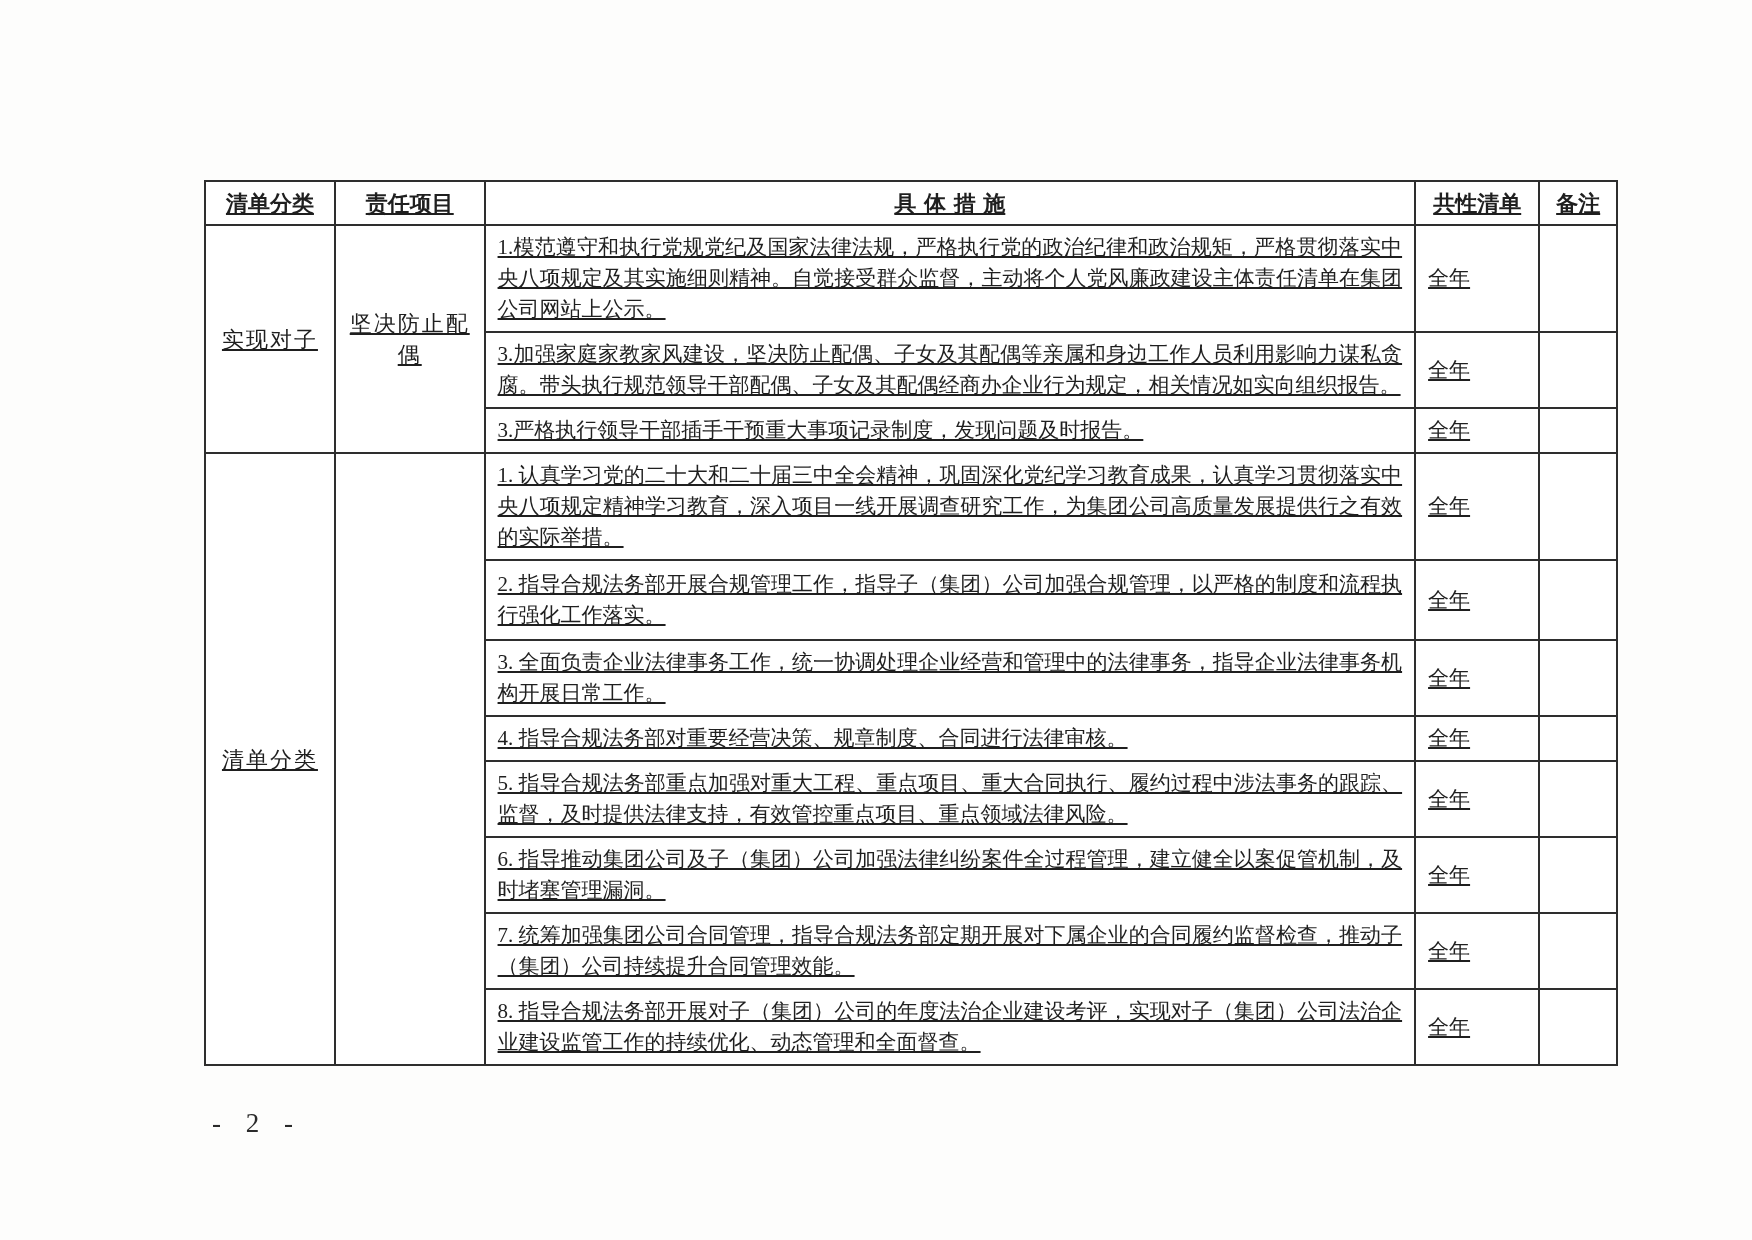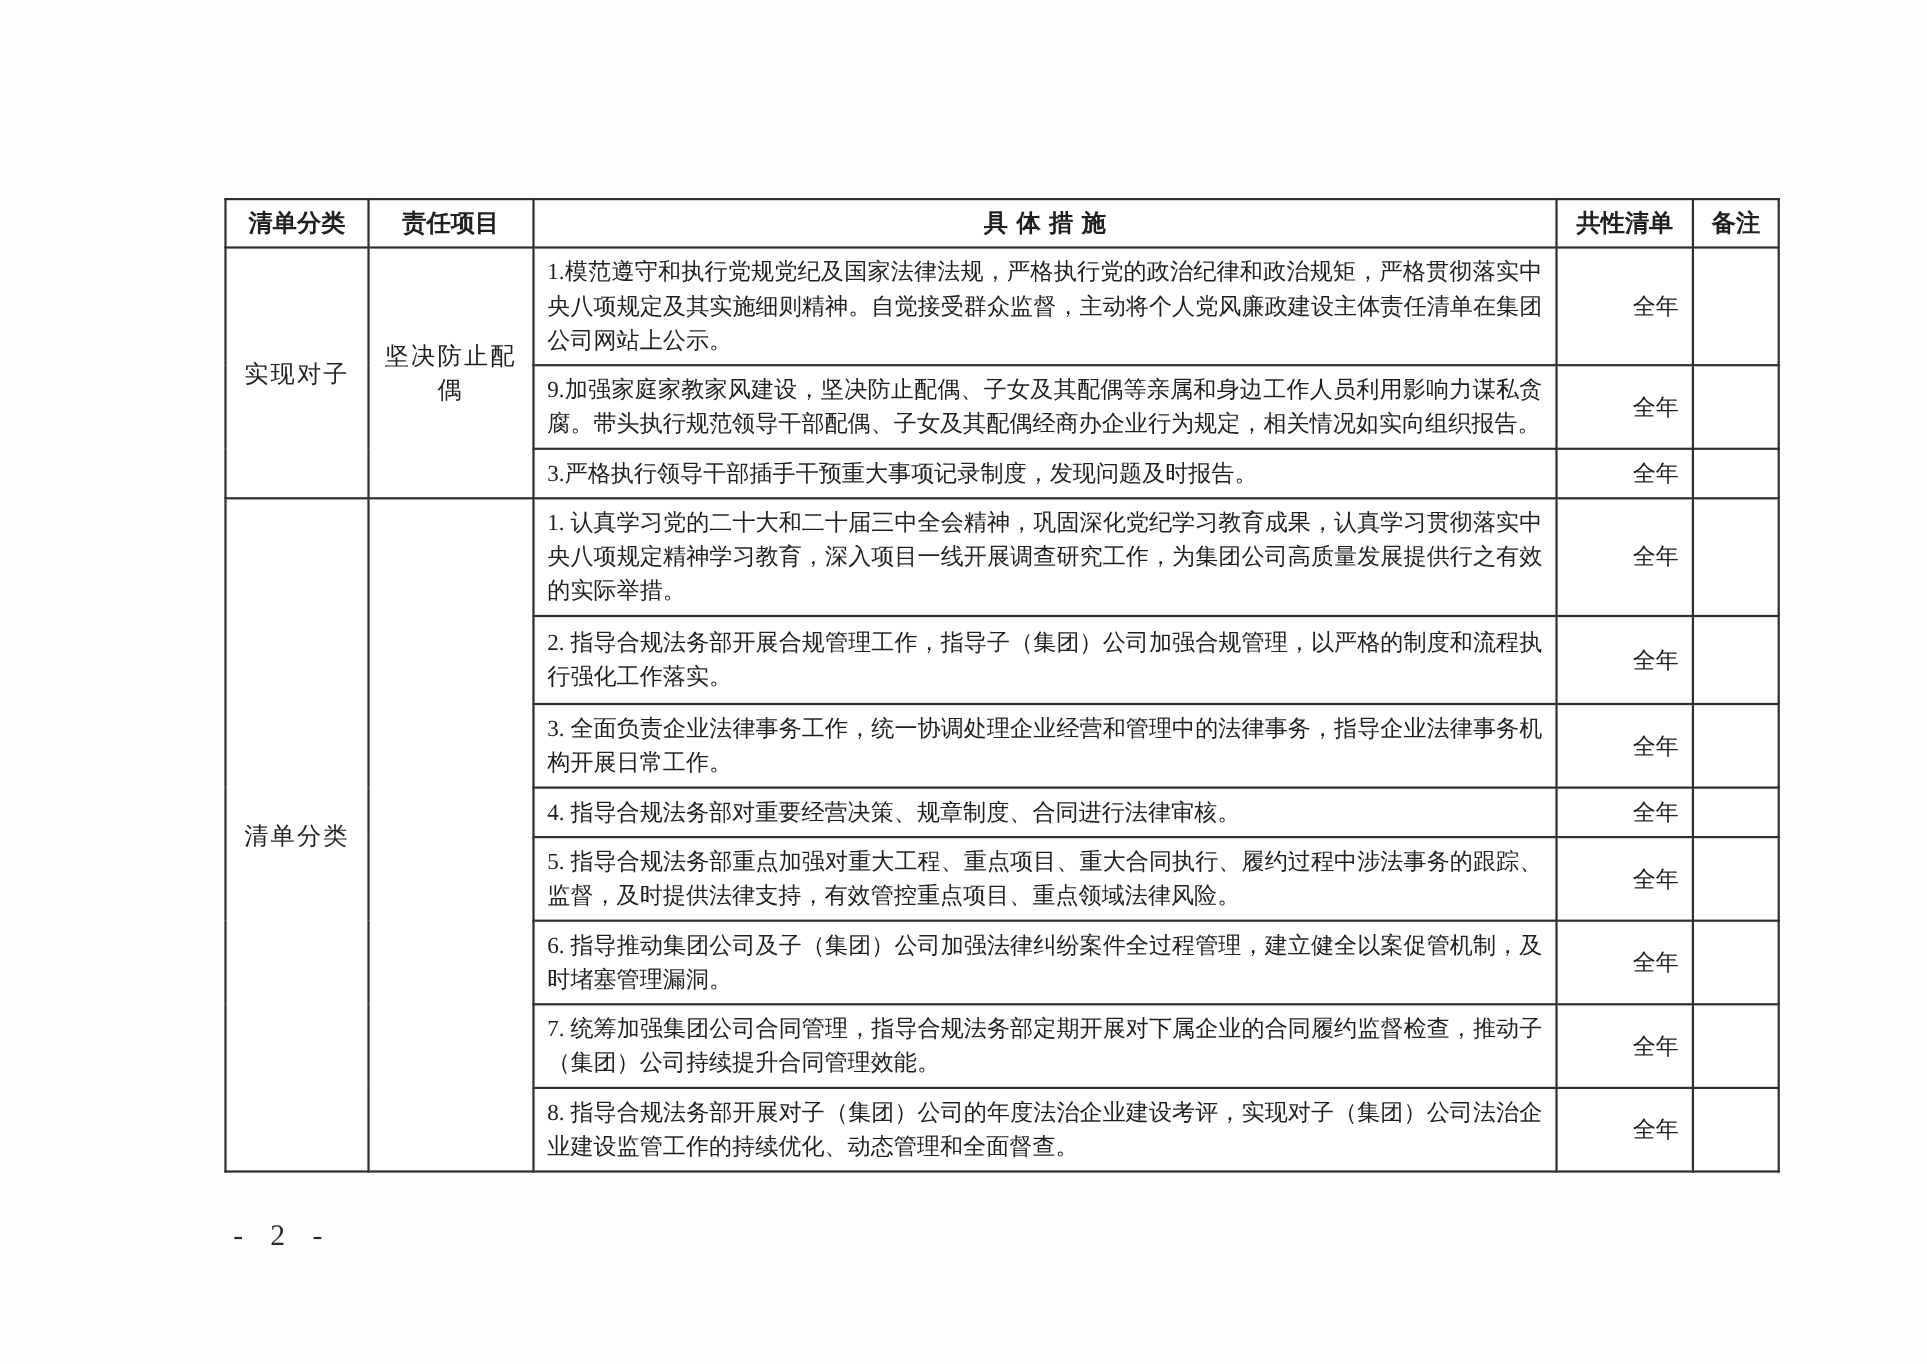--- a/index.html
+++ b/index.html
@@ -20,39 +20,40 @@
     background:#fff;
   }
   .doc-table th,.doc-table td{
     border:2px solid #2e2e2e;
     padding:6px 12px;
     font-size:21px;
     line-height:31px;
     vertical-align:middle;
     word-break:break-all;
     overflow:hidden;
+    text-decoration:underline;
   }
   .doc-table th{
     font-family:"DejaVu Sans","Liberation Sans",sans-serif;
     font-weight:700;
     font-size:22px;
     text-align:center;
     padding:4px 2px;
   }
   td.category,td.project{
     text-align:center;
     font-size:22px;
     letter-spacing:2px;
   }
   td.measure{
     text-align:justify;
     text-justify:inter-character;
   }
   td.deadline{
-    text-align:right;
+    text-align:left;
     font-size:21px;
     border-radius:26px;
   }
   td.remark{padding:0;}
   tr.h-header{height:44px;}
   tr.h-c1{height:94px;}
   tr.h-c2{height:66px;}
   tr.h-c3{height:38px;}
   tr.h-p1{height:100px;}
   tr.h-p2{height:80px;}
@@ -92,21 +93,21 @@
   </tr>
 
   <tr class="h-c1">
     <td class="category" rowspan="3">实现对子</td>
     <td class="project" rowspan="3">坚决防止配偶</td>
     <td class="measure">1.模范遵守和执行党规党纪及国家法律法规，严格执行党的政治纪律和政治规矩，严格贯彻落实中央八项规定及其实施细则精神。自觉接受群众监督，主动将个人党风廉政建设主体责任清单在集团公司网站上公示。</td>
     <td class="deadline">全年</td>
     <td class="remark"></td>
   </tr>
   <tr class="h-c2">
-    <td class="measure">9.加强家庭家教家风建设，坚决防止配偶、子女及其配偶等亲属和身边工作人员利用影响力谋私贪腐。带头执行规范领导干部配偶、子女及其配偶经商办企业行为规定，相关情况如实向组织报告。</td>
+    <td class="measure">3.加强家庭家教家风建设，坚决防止配偶、子女及其配偶等亲属和身边工作人员利用影响力谋私贪腐。带头执行规范领导干部配偶、子女及其配偶经商办企业行为规定，相关情况如实向组织报告。</td>
     <td class="deadline">全年</td>
     <td class="remark"></td>
   </tr>
   <tr class="h-c3">
     <td class="measure">3.严格执行领导干部插手干预重大事项记录制度，发现问题及时报告。</td>
     <td class="deadline">全年</td>
     <td class="remark"></td>
   </tr>
 
   <tr class="h-p1">

